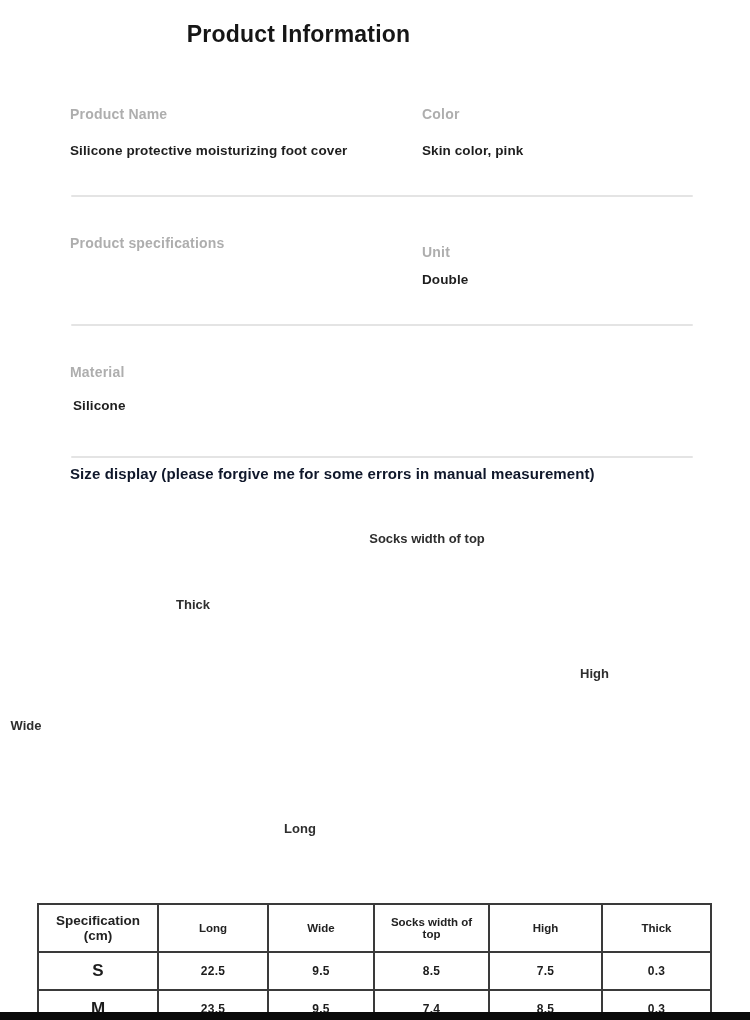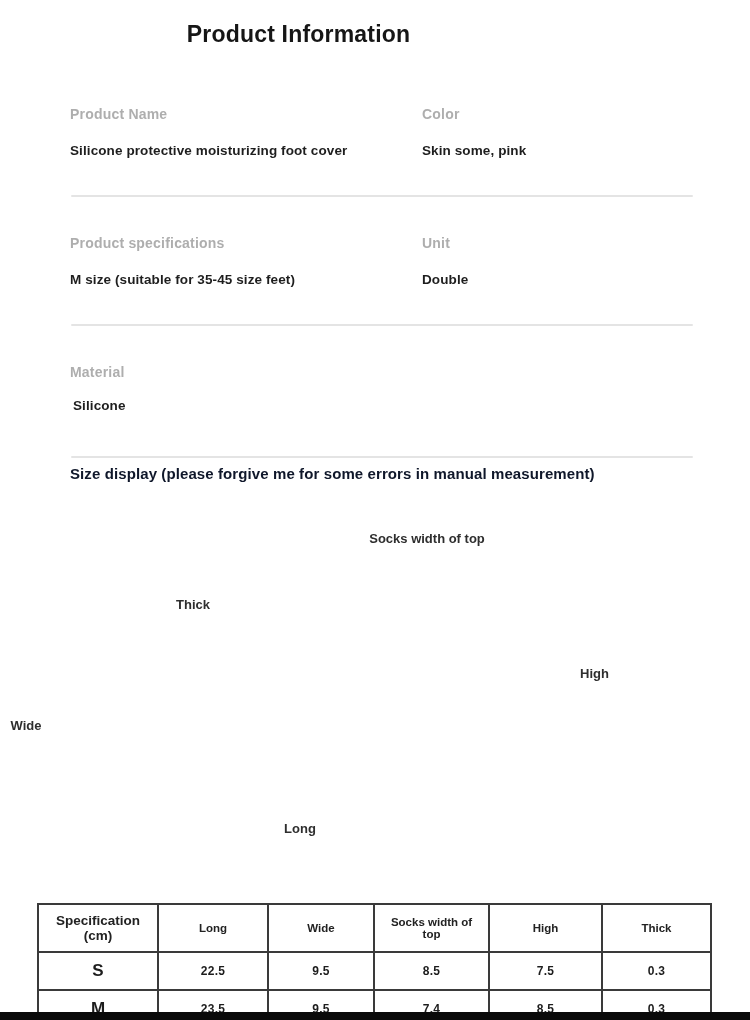--- a/index.html
+++ b/index.html
@@ -45,26 +45,25 @@
 </head>
 <body>
 
 <div class="page">
 
   <div class="page-title">Product Information</div>
 
   <div class="field-label" style="left:70px;top:106px">Product Name</div>
   <div class="field-label" style="left:422px;top:106px">Color</div>
   <div class="field-value" style="left:70px;top:143px">Silicone protective moisturizing foot cover</div>
-  <div class="field-value" style="left:422px;top:143px">Skin some, pink</div>
+  <div class="field-value" style="left:422px;top:143px">Skin color, pink</div>
   <div class="divider" style="top:195px"></div>
 
   <div class="field-label" style="left:70px;top:235px">Product specifications</div>
-  <div class="field-label" style="left:422px;top:235px">Unit</div>
-  <div class="field-value" style="left:70px;top:272px">M size (suitable for 35-45 size feet)</div>
+  <div class="field-label" style="left:422px;top:244px">Unit</div>
   <div class="field-value" style="left:422px;top:272px">Double</div>
   <div class="divider" style="top:324px"></div>
 
   <div class="field-label" style="left:70px;top:364px">Material</div>
   <div class="field-value" style="left:73px;top:398px">Silicone</div>
   <div class="divider" style="top:456px"></div>
 
   <div class="size-heading">Size display (please forgive me for some errors in manual measurement)</div>
 
   <div class="diagram">

